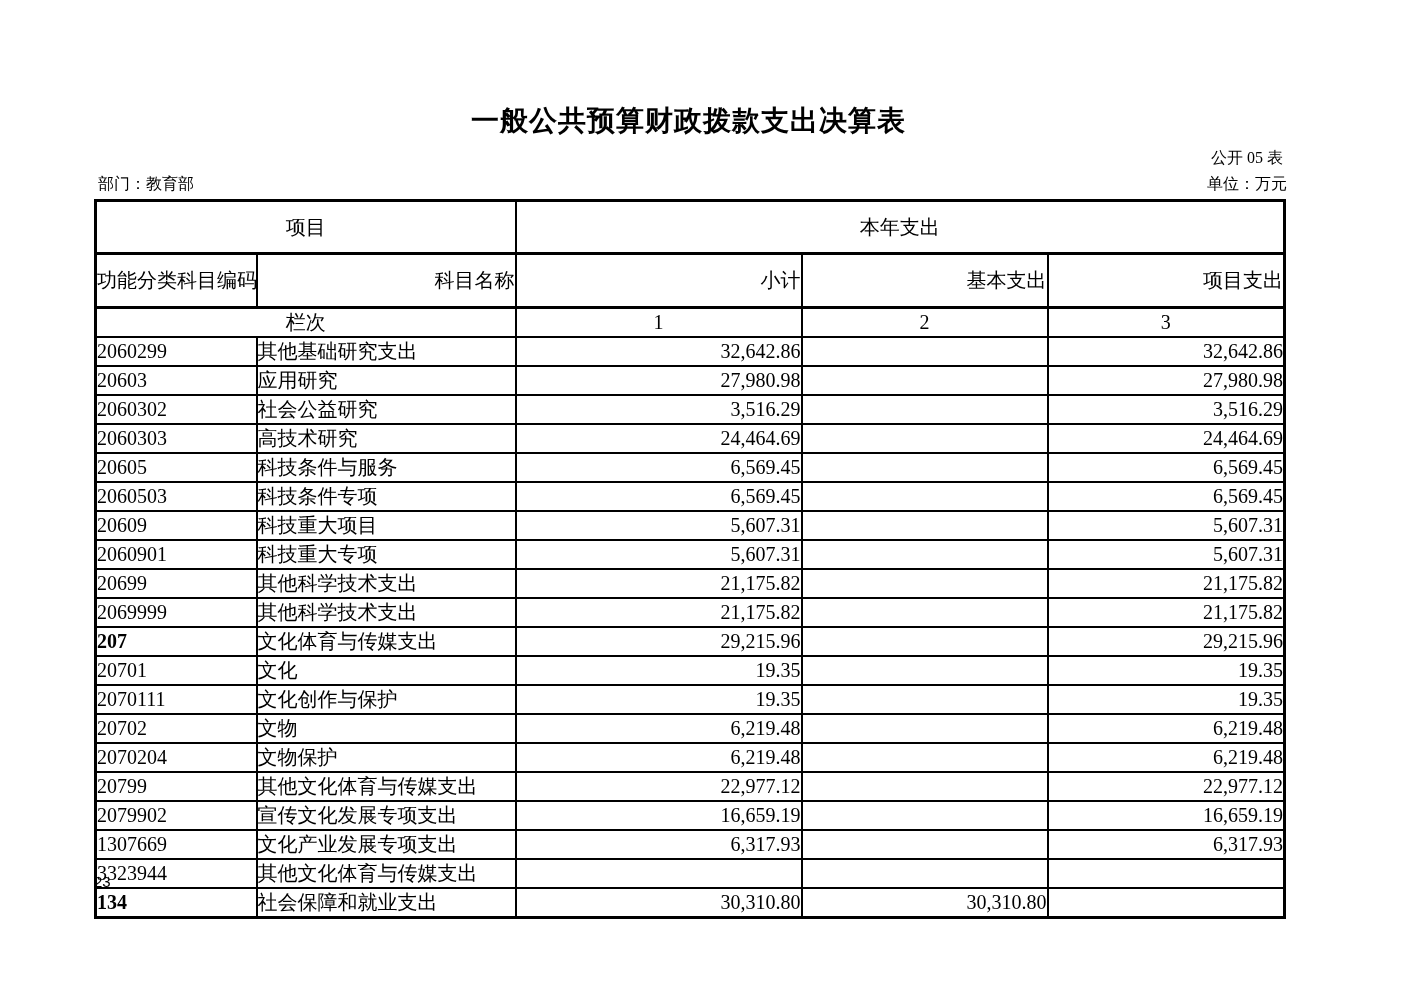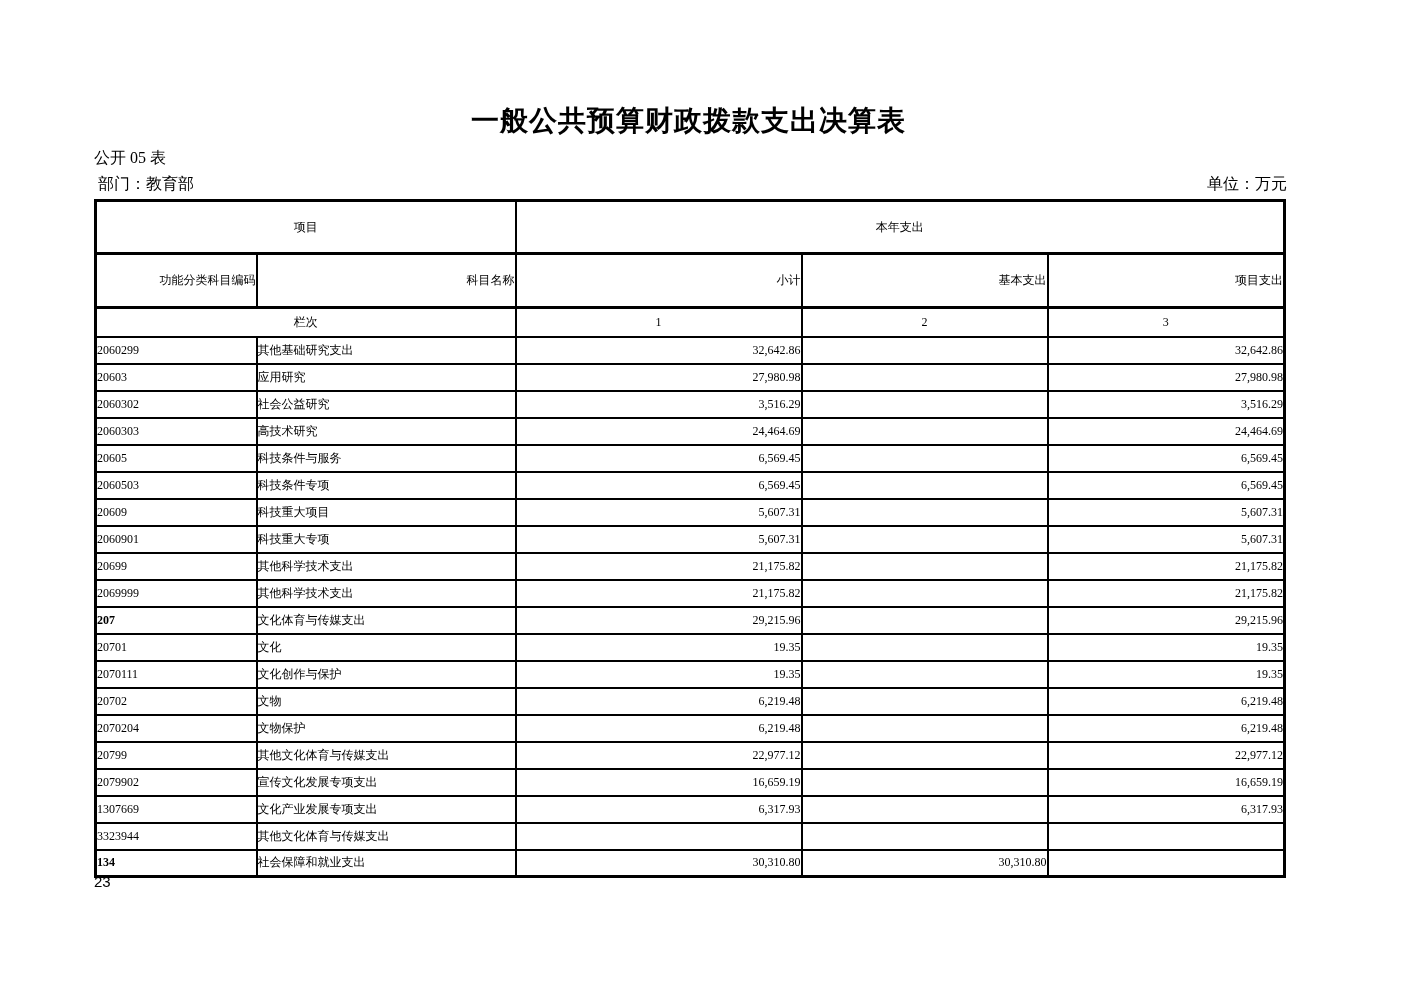--- a/index.html
+++ b/index.html
@@ -22,38 +22,39 @@
     width: 100%;
     text-align: center;
     font-size: 28px;
     font-weight: bold;
     letter-spacing: 1px;
   }
   .sheet-label {
     position: absolute;
     top: 148px; left: 0;
     width: 100%;
+    text-align: right;
     font-size: 16px;
   }
   .meta-row {
     position: absolute;
     top: 174px; left: 4px;
     width: 100%;
     display: flex;
     justify-content: space-between;
     font-size: 16px;
   }
   table.budget {
     position: absolute;
     top: 199px; left: 0;
     width: 1189px;
     border-collapse: collapse;
     table-layout: fixed;
     border: 3px solid #000;
-    font-size: 12px;
+    font-size: 20px;
   }
   table.budget td {
     border: 2px solid #000;
     overflow: hidden;
     white-space: nowrap;
     padding: 0;
   }
   tr.hdr-group td { height: 53px; text-align: center; border-bottom-width: 3px; }
   tr.hdr-cols  td { height: 54px; text-align: right; border-bottom-width: 3px; }
   tr.hdr-index td { height: 29px; text-align: center; }

